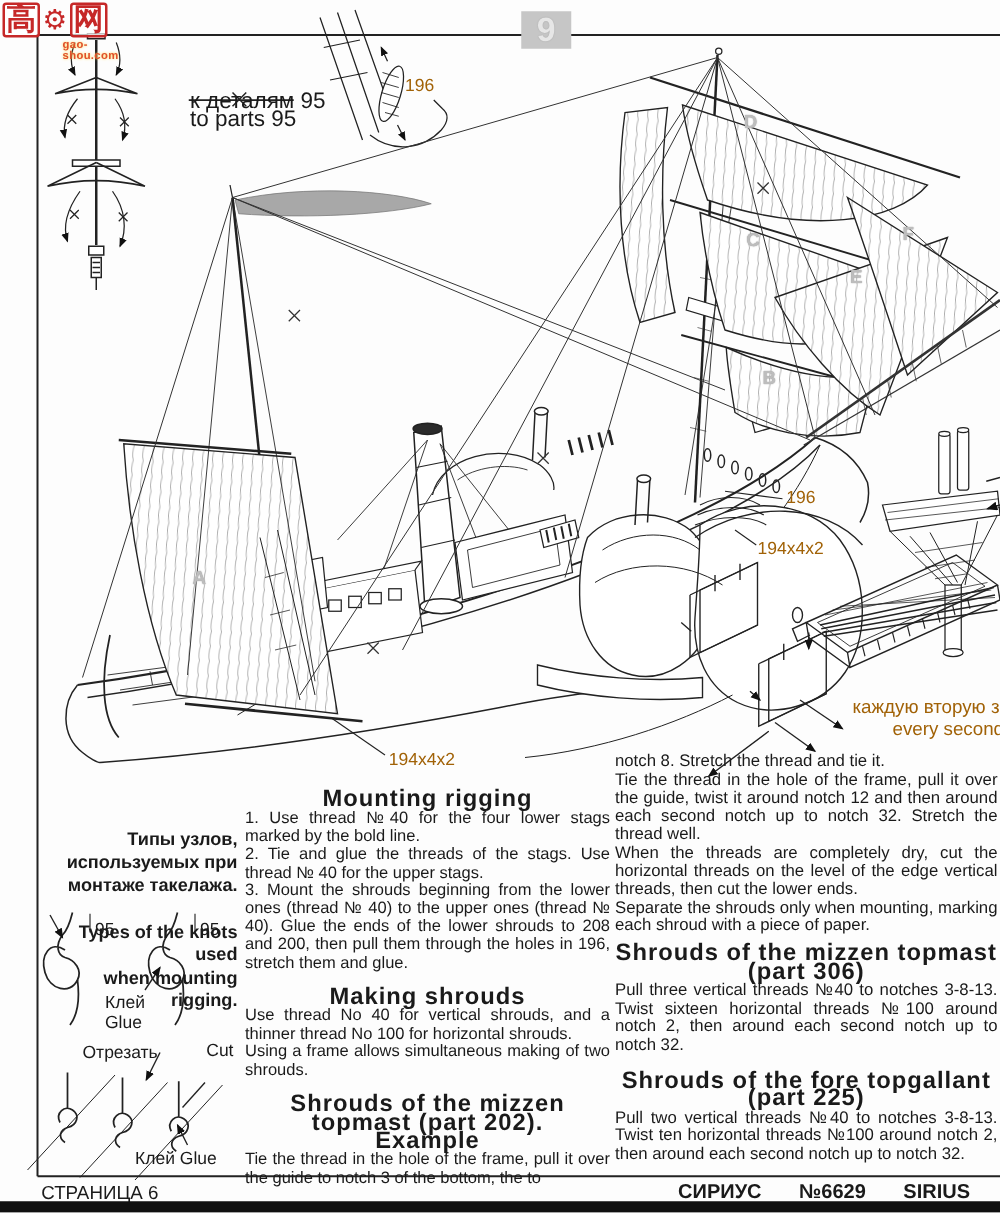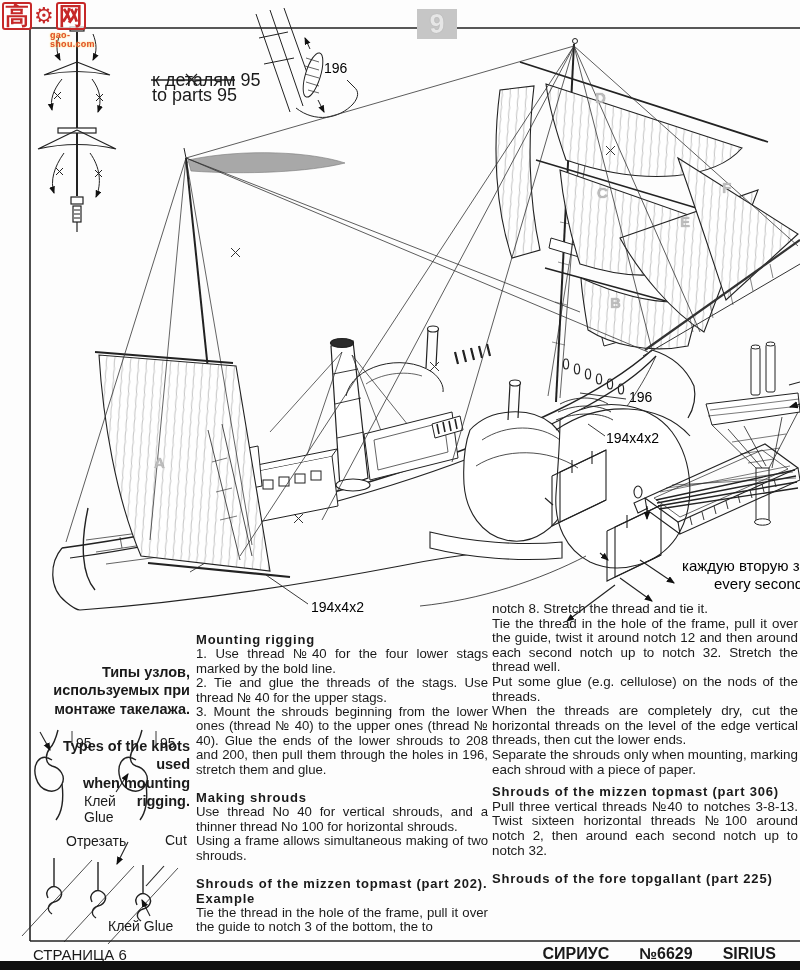--- a/index.html
+++ b/index.html
@@ -14,33 +14,33 @@
   .wm-tile{color:#c62828;font-weight:bold;font-size:24px;border:2px solid #c62828;border-radius:3px;
            padding:0 1px;background:rgba(255,255,255,.7);}
   .wm-gear{color:#c62828;font-size:22px;line-height:22px;}
   #watermark .site{font-size:9px;font-weight:bold;color:#e04f2a;letter-spacing:.3px;margin-top:1px;
                    text-shadow:0 0 2px #ffd54d;padding-left:48px;}
   
   #badge{left:417px;top:9px;width:40px;height:30px;background:#c6c6c6;z-index:5;
          display:flex;align-items:center;justify-content:center;}
   #badge span{font-size:27px;font-weight:bold;color:#e6e6e6;text-shadow:0 0 1px #9a9a9a;}
   
-  .callout{font-size:14px;color:#000000;white-space:nowrap;}
+  .callout{font-size:14px;color:#a16207;white-space:nowrap;}
   .sail-letter{font-size:15px;font-weight:bold;color:#bdbdbd;text-shadow:0 0 1px #8a8a8a;}
   
   #toparts{left:152px;top:41px;font-size:18px;line-height:15px;white-space:pre-line;margin-top:32px;}
   
   #knots-title{left:30px;top:644px;width:160px;text-align:right;font-weight:bold;
                font-size:14.5px;line-height:18.5px;white-space:pre-line;}
   .knot-label{font-size:14px;white-space:pre-line;}
   
   .col{position:absolute;text-align:justify;}
   #col-mid{left:196px;top:633px;width:292px;font-size:13.2px;line-height:14.4px;}
   #col-right{left:492px;top:602px;width:306px;font-size:13.4px;line-height:14.6px;}
-  .col h3{margin:0;text-align:left;font-size:13px;letter-spacing:.8px;}
+  .col h3{margin:0;text-align:center;font-size:19px;letter-spacing:.8px;}
   .col p{margin:0;}
   .gap8{margin-top:8px !important;}
   .gap14{margin-top:14px !important;}
   
   #footer-left{left:33px;top:946px;font-size:15px;}
   #footer-right{right:24px;top:945px;font-size:16px;font-weight:bold;display:flex;gap:30px;}
   #bottombar{left:0;top:961px;width:800px;height:9px;background:#101010;}
   .cut-right{overflow:visible;}
 </style>
 </head>
@@ -329,26 +329,26 @@
     <p>Use thread No 40 for vertical shrouds, and a thinner thread No 100 for horizontal shrouds.</p>
     <p>Using a frame allows simultaneous making of two shrouds.</p>
     <h3 class="gap14">Shrouds of the mizzen topmast (part 202).</h3>
     <h3>Example</h3>
     <p>Tie the thread in the hole of the frame, pull it over the guide to notch 3 of the bottom, the to</p>
   </div>
 
   <div id="col-right" class="col">
     <p>notch 8. Stretch the thread and tie it.</p>
     <p>Tie the thread in the hole of the frame, pull it over the guide, twist it around notch 12 and then around each second notch up to notch 32. Stretch the thread well.</p>
-    <p>Put some glue (e.g. cellulose) on the nods of the threads.</p>
     <p>When the threads are completely dry, cut the horizontal threads on the level of the edge vertical threads, then cut the lower ends.</p>
     <p>Separate the shrouds only when mounting, marking each shroud with a piece of paper.</p>
     <h3 class="gap8">Shrouds of the mizzen topmast (part 306)</h3>
     <p>Pull three vertical threads №40 to notches 3-8-13. Twist sixteen horizontal threads №100 around notch 2, then around each second notch up to notch 32.</p>
     <h3 class="gap14">Shrouds of the fore topgallant (part 225)</h3>
+    <p>Pull two vertical threads №40 to notches 3-8-13. Twist ten horizontal threads №100 around notch 2, then around each second notch up to notch 32.</p>
   </div>
 
   <div id="footer-left" class="abs">СТРАНИЦА 6</div>
   <div id="footer-right" class="abs">
     <span>СИРИУС</span>
     <span>№6629</span>
     <span>SIRIUS</span>
   </div>
   <div id="bottombar" class="abs"></div>
 

